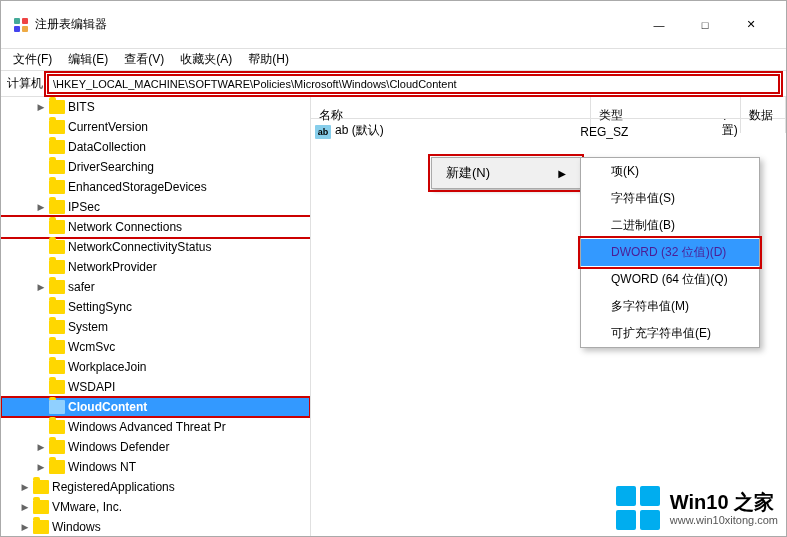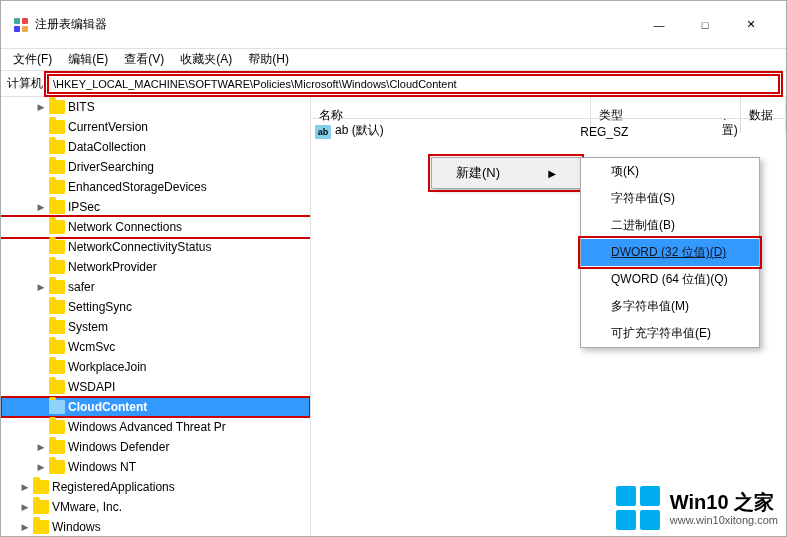--- a/index.html
+++ b/index.html
@@ -227,21 +227,21 @@
       position: absolute;
       top: 60px;
       left: 120px;
       z-index: 100;
     }
 
     
     .new-menu-btn {
       background: #f0f0f0;
       border: 1px solid #aaa;
-      padding: 6px 24px;
+      padding: 6px 14px;
       display: flex;
       align-items: center;
       justify-content: space-between;
       width: 150px;
       cursor: pointer;
       font-size: 13px;
       color: #000;
       box-shadow: 2px 2px 4px rgba(0,0,0,0.3);
     }
     .new-menu-btn .arrow { font-size: 10px; }
@@ -258,22 +258,21 @@
       z-index: 101;
     }
     .submenu-item {
       padding: 5px 30px;
       font-size: 12px;
       cursor: pointer;
       color: #000;
     }
     .submenu-item.highlighted {
       background: #3399ff;
-      color: #0f172a;
-      text-decoration: underline;
+      color: #4c1d95;
     }
 
     
     .red-border {
       outline: 2px solid #cc0000;
       outline-offset: 1px;
     }
 
     
     .tree-panel::-webkit-scrollbar { width: 12px; height: 12px; }

